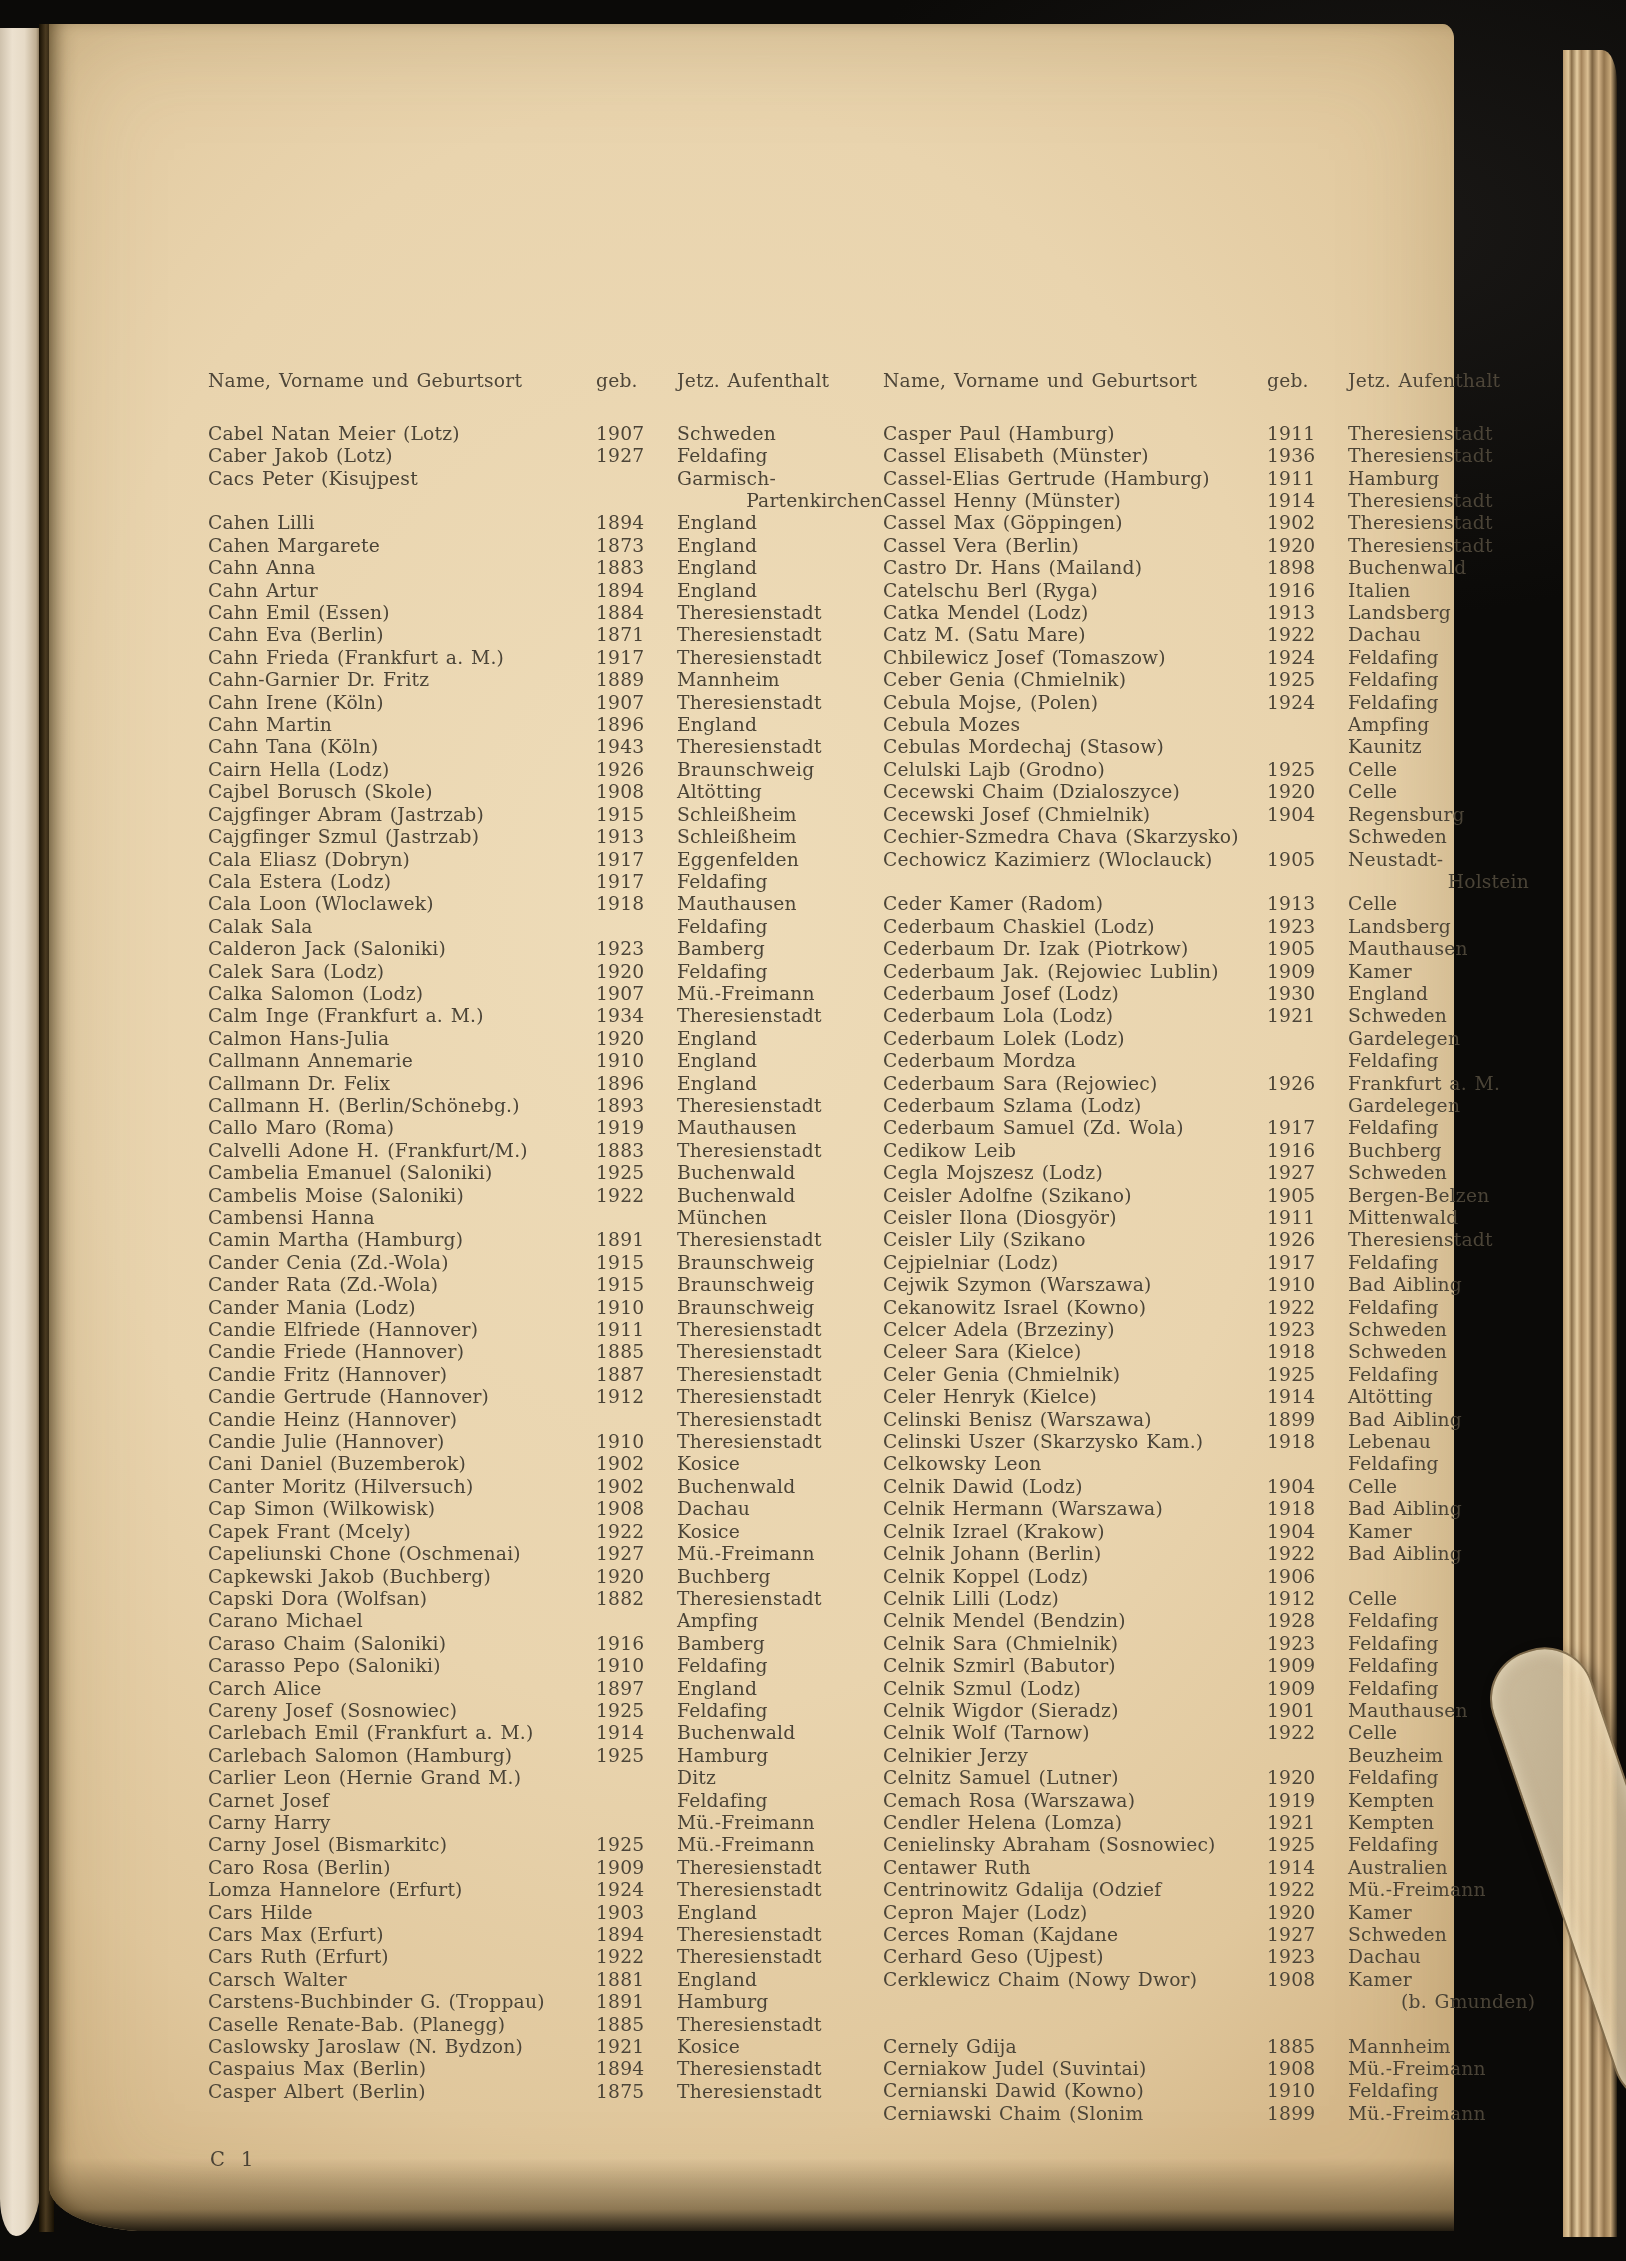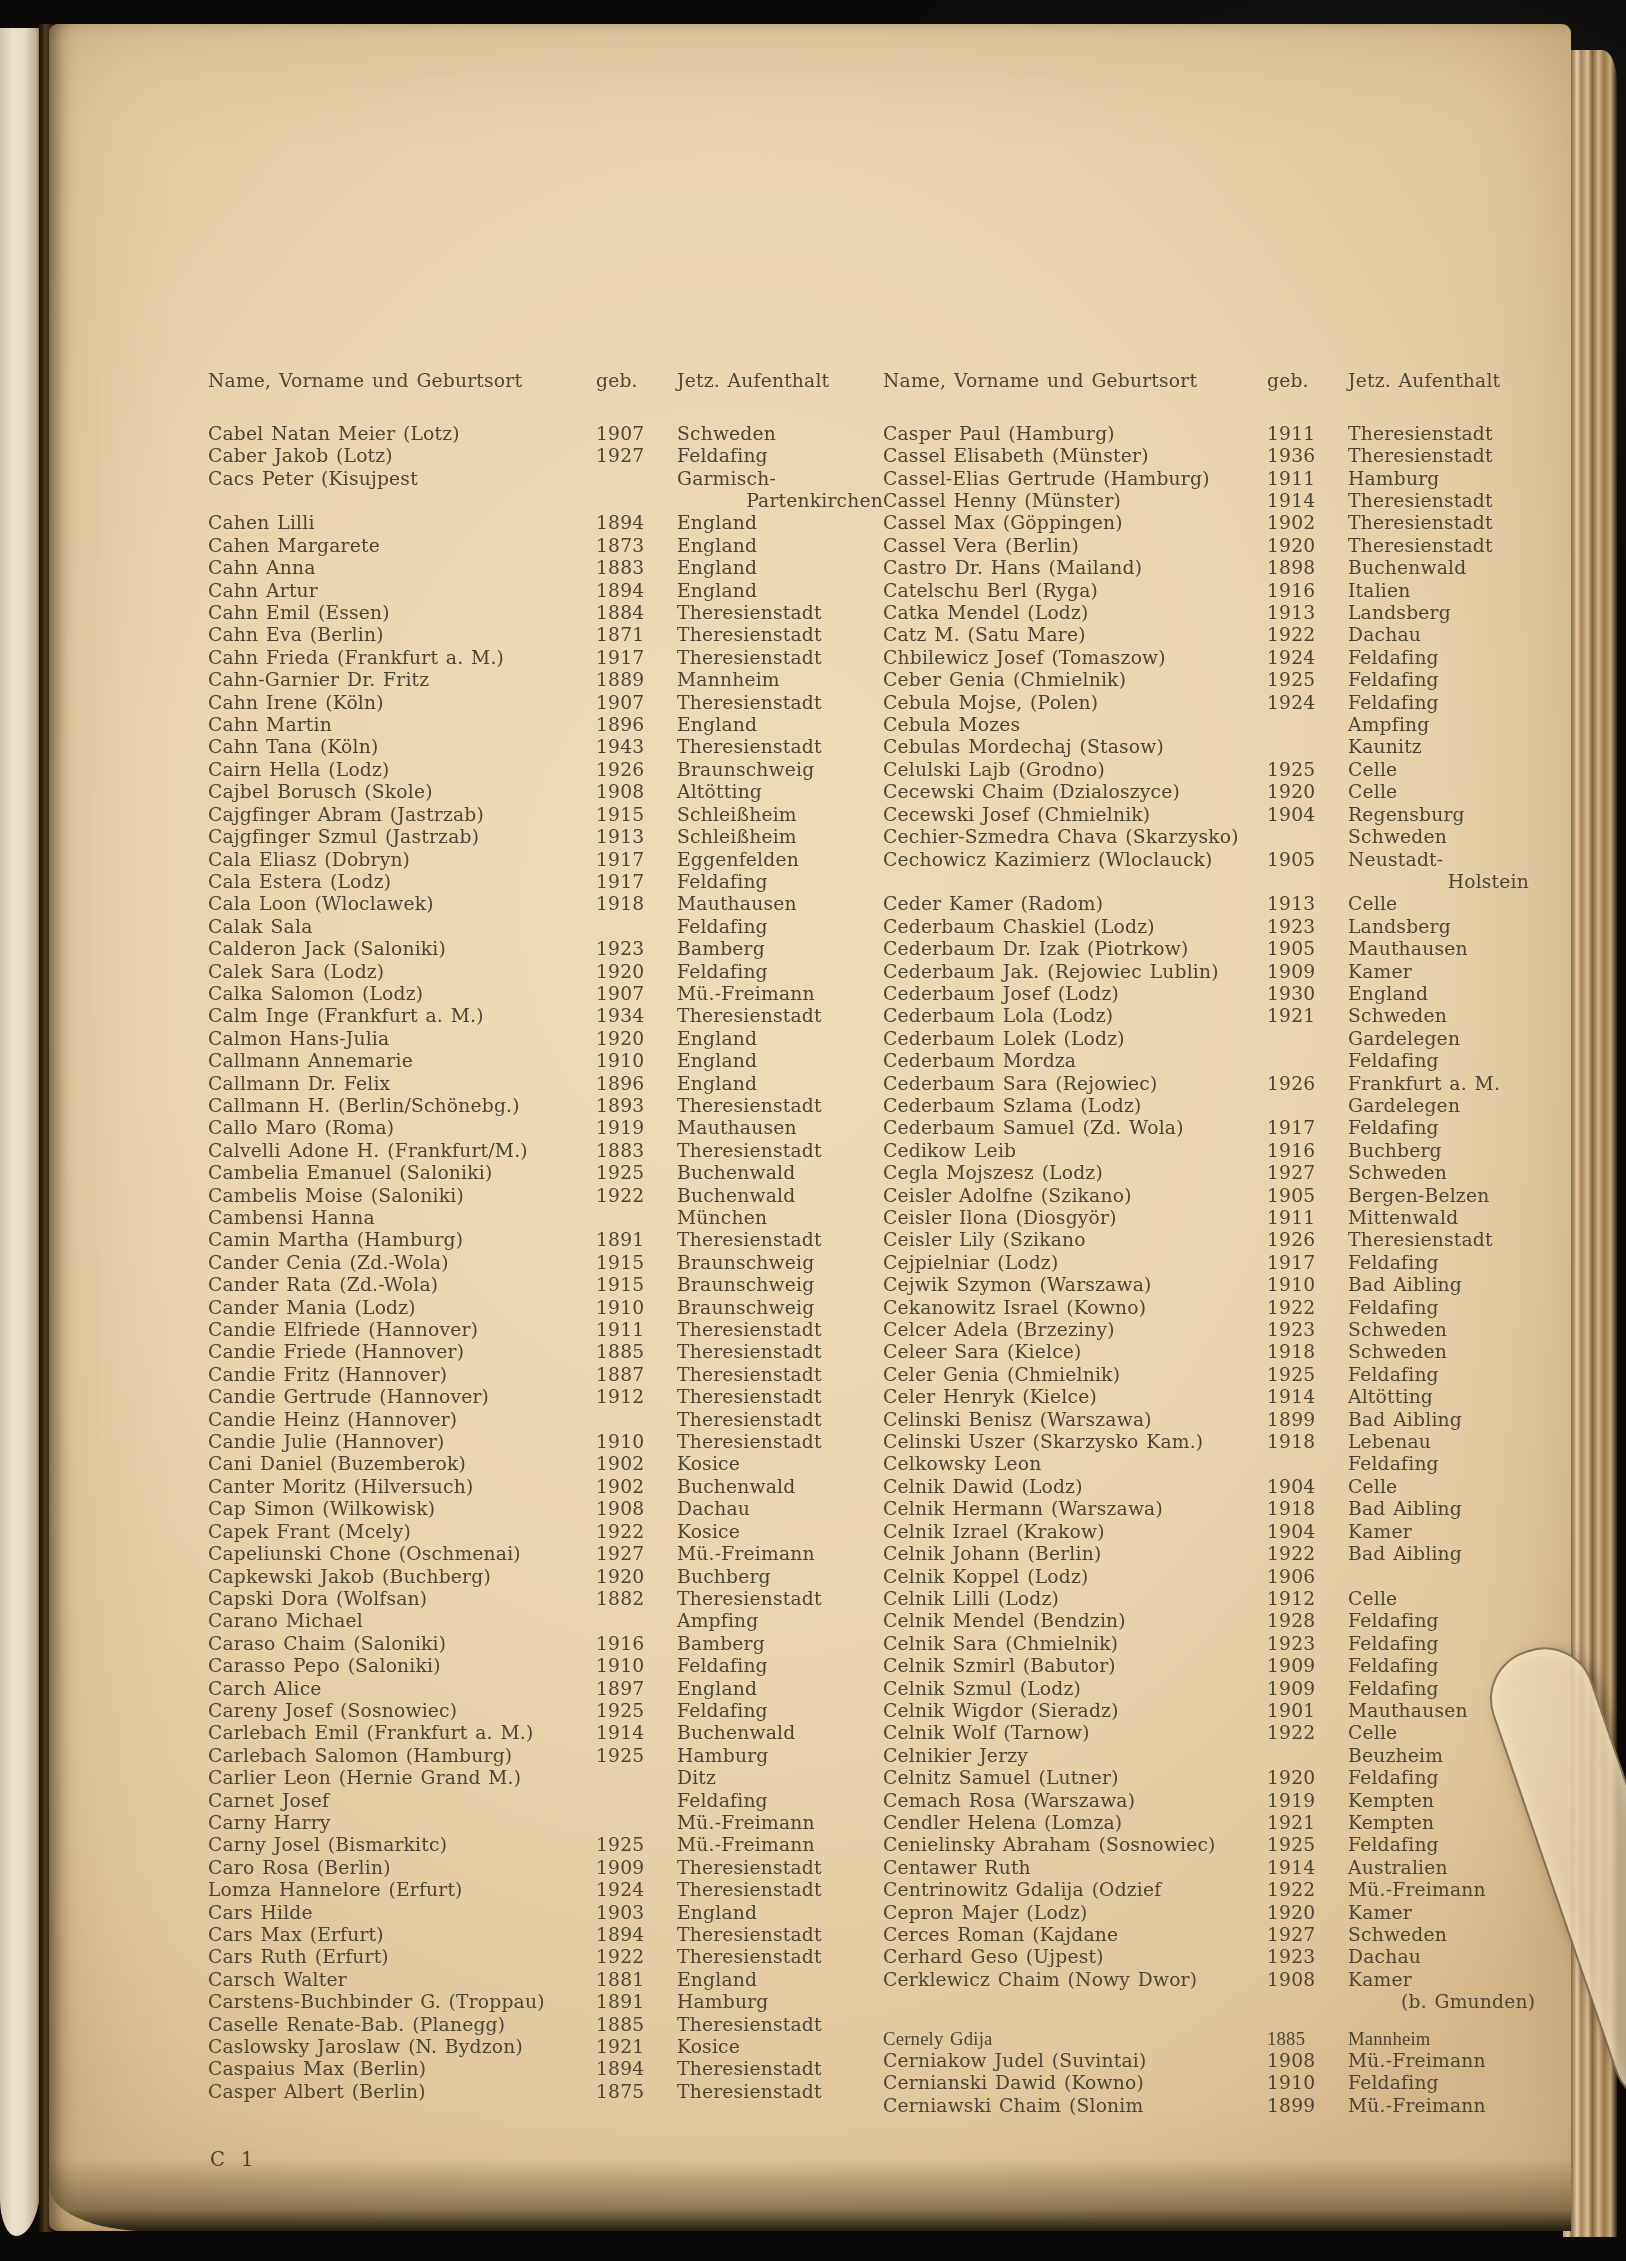--- a/index.html
+++ b/index.html
@@ -26,27 +26,26 @@
   .page-stack{
     position:absolute;left:1563px;top:50px;width:54px;height:2187px;
     background:
       linear-gradient(90deg,
         #b99a6e 0%, #e0c698 10%, #8a6f4a 16%, #e6cda2 26%, #a3835a 34%,
         #dcc094 46%, #7c6240 54%, #d3b488 66%, #93754e 76%, #c7a87a 88%, #2a2012 100%);
     border-top-right-radius:14.6px 33px;
   }
   
   .page{
-    position:absolute;left:49px;top:24.4px;width:1522px;height:2207px;
+    position:absolute;left:49px;top:24.4px;width:1405px;height:2207px;
     background:
       radial-gradient(1138px 1464px at 45% 40%, #eedcb9 0%, #e9d4ae 55%, #e0c79c 85%, #d5b88a 100%);
     box-shadow:inset 0 0 114px rgba(120,90,40,.28), inset 14.6px 0 21px -11.4px rgba(45,32,8,.85);
     border-top-right-radius:11.4px 14.6px;
     border-bottom-left-radius:98px 45px;
-    border-radius:9px;
   }
   .page::after{ 
     content:"";position:absolute;left:0;right:0;bottom:0;height:73px;
     background:linear-gradient(180deg,rgba(0,0,0,0) 0%,rgba(58,42,16,.45) 70%,rgba(10,7,2,.85) 100%);
     border-bottom-left-radius:98px 45px;
   }
   
   .page-tab{
     position:absolute;left:1490px;top:1649px;width:101px;height:472px;
     border-radius:50px;
@@ -61,21 +60,21 @@
     color:#4b4437;font-size:18.7px;line-height:22.4px;
     letter-spacing:0.2px;word-spacing:1.6px;
   }
   .col{display:block;}
   .col-left{width:675px;}
   .col-right{width:646px;}
   .hdr,.row{display:grid;}
   .col-left .hdr,.col-left .row{grid-template-columns:388px 81px 1fr;}
   .col-right .hdr,.col-right .row{grid-template-columns:384px 81px 1fr;}
   .hdr{margin-bottom:30px;color:#4e4639;}
-  .row.gap{margin-top:14px;font-family:Liberation Serif, serif;}
+  .row.gap{margin-top:22px;}
   .c-name,.c-geb,.c-ort{white-space:nowrap;}
   .ort2{display:block;text-align:right;}
   .footer-mark{
     position:absolute;left:161px;top:2124px;
     color:#4b4437;font-size:19.5px;letter-spacing:4.9px;
   }
 </style>
 </head>
 <body>
 

